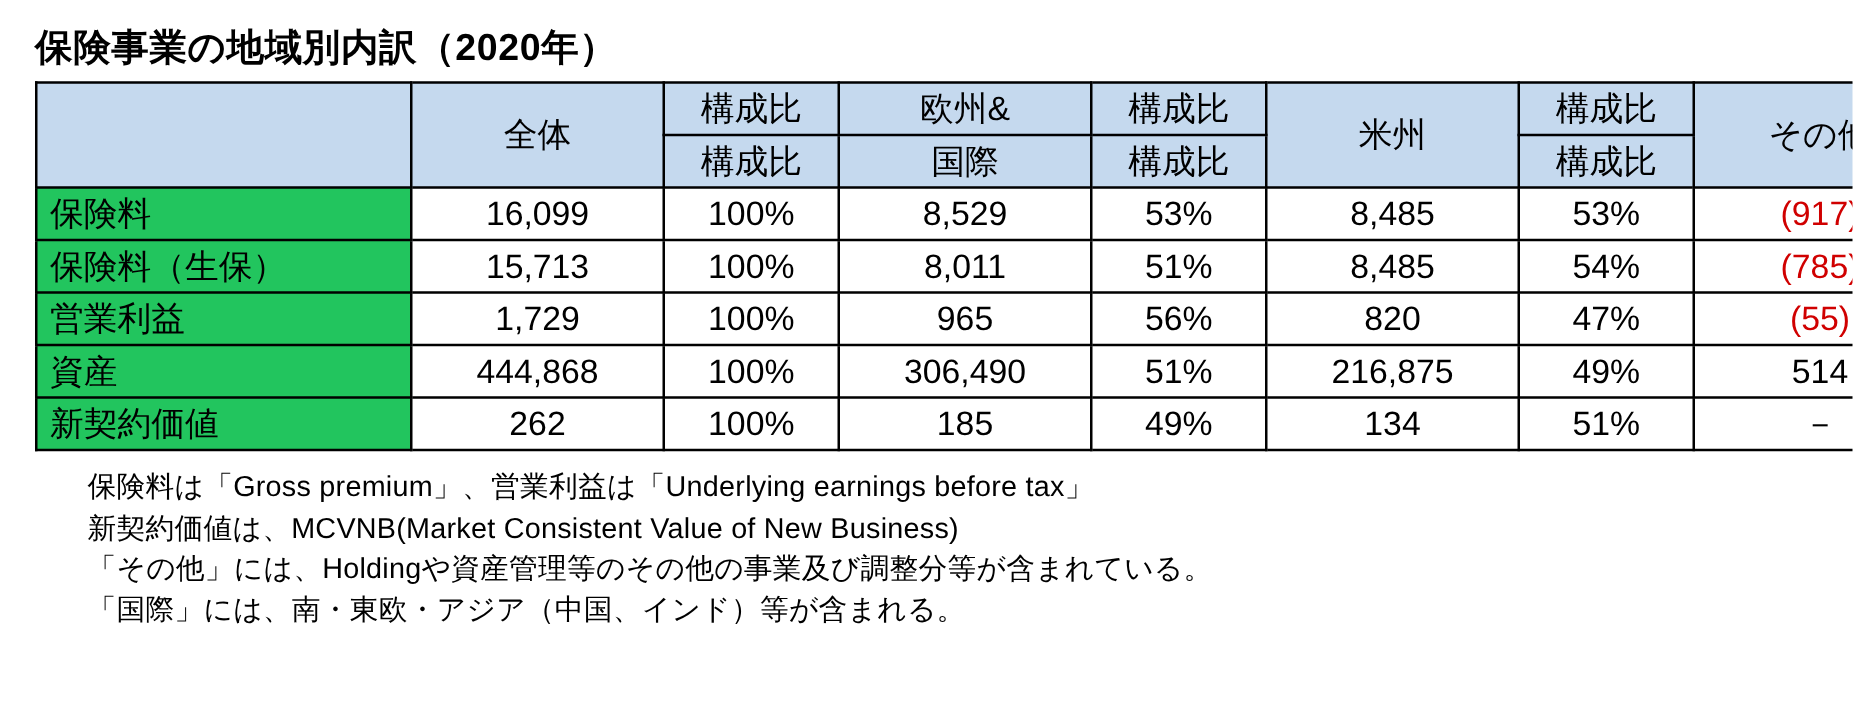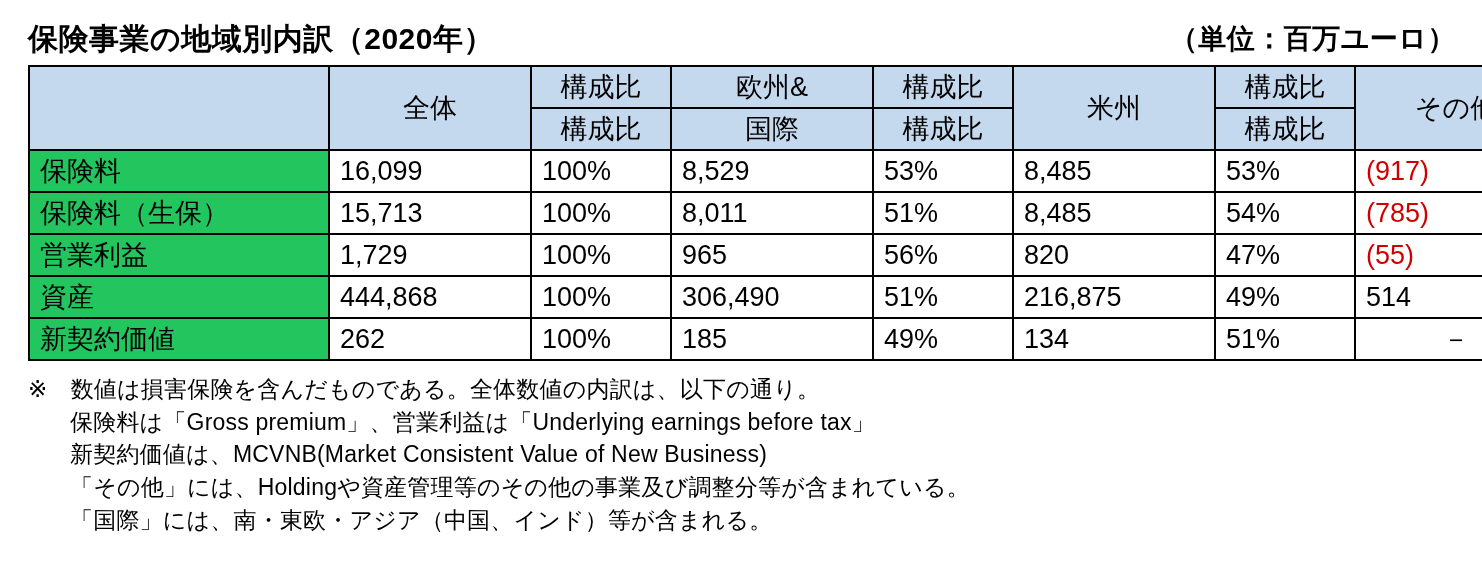--- a/index.html
+++ b/index.html
@@ -57,21 +57,21 @@
   .hdr {
     background: #c5d9ee;
     text-align: center;
     font-weight: normal;
   }
   .rowhdr {
     background: #22c55e;
     text-align: left;
   }
   td.num {
-    text-align: left;
+    text-align: center;
     background: #ffffff;
     white-space: nowrap;
   }
   td.num.neg {
     color: #d00000;
   }
   td.dash {
     text-align: center;
     background: #ffffff;
   }
@@ -95,21 +95,20 @@
     padding-left: 42px;
   }
 </style>
 </head>
 <body>
 
 <div class="page">
 
   <div class="title-row">
     <div class="doc-title">保険事業の地域別内訳（2020年）</div>
-    <div class="unit-note">（単位：百万ユーロ）</div>
   </div>
 
   <table class="data-table">
     <colgroup>
       <col class="col-label">
       <col class="col-val">
       <col class="col-pct">
       <col class="col-val">
       <col class="col-pct">
       <col class="col-val">
@@ -190,20 +189,19 @@
         <td class="num">49%</td>
         <td class="num">134</td>
         <td class="num">51%</td>
         <td class="dash">－</td>
 
       </tr>
     </tbody>
   </table>
 
   <div class="notes">
-    <div class="note-line note-first">※　数値は損害保険を含んだものである。全体数値の内訳は、以下の通り。</div>
     <div class="note-line note-indent">保険料は「Gross premium」、営業利益は「Underlying earnings before tax」</div>
     <div class="note-line note-indent">新契約価値は、MCVNB(Market Consistent Value of New Business)</div>
     <div class="note-line note-indent">「その他」には、Holdingや資産管理等のその他の事業及び調整分等が含まれている。</div>
     <div class="note-line note-indent">「国際」には、南・東欧・アジア（中国、インド）等が含まれる。</div>
   </div>
 
 </div>
 
 </body></html>

